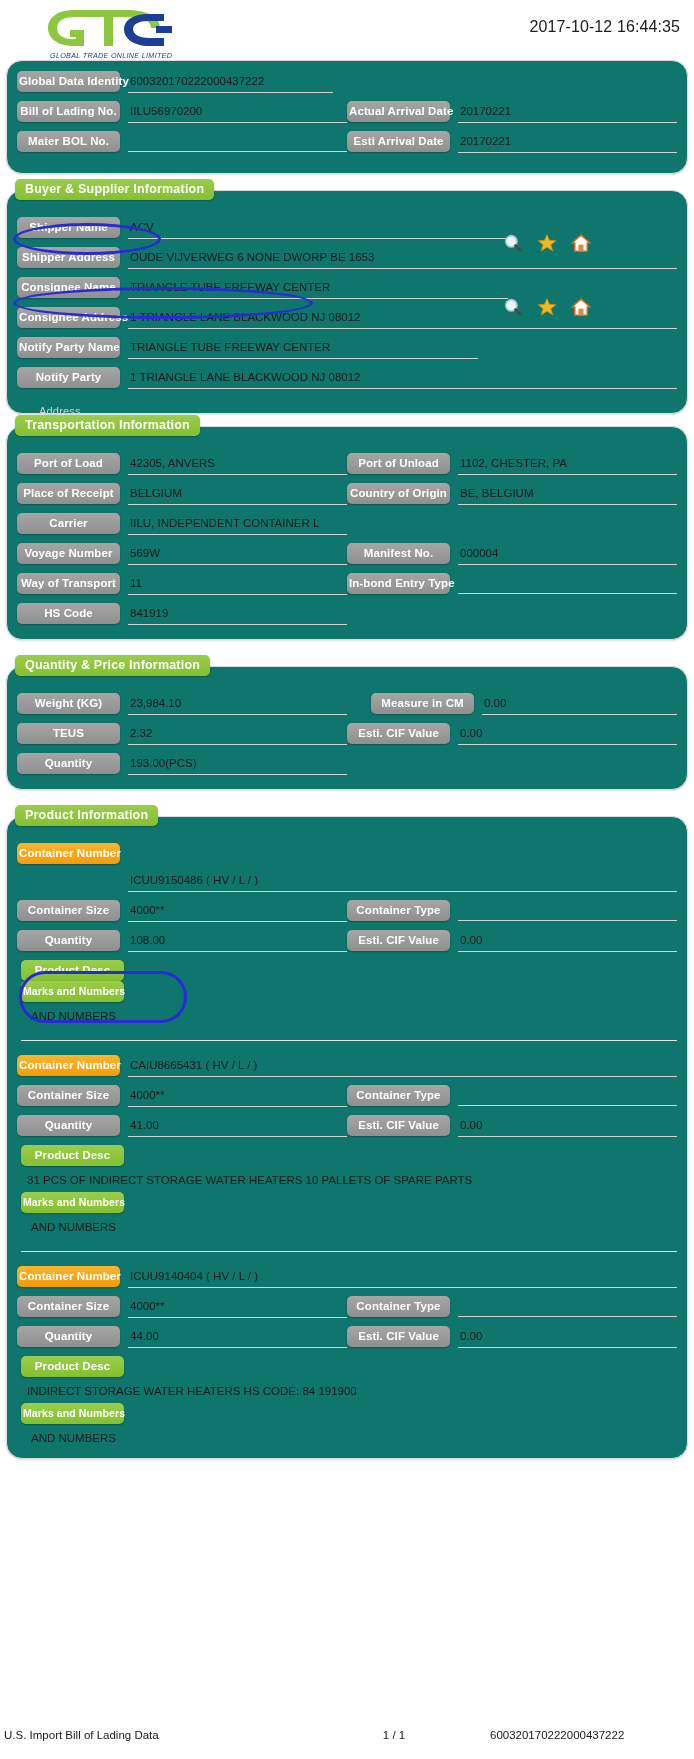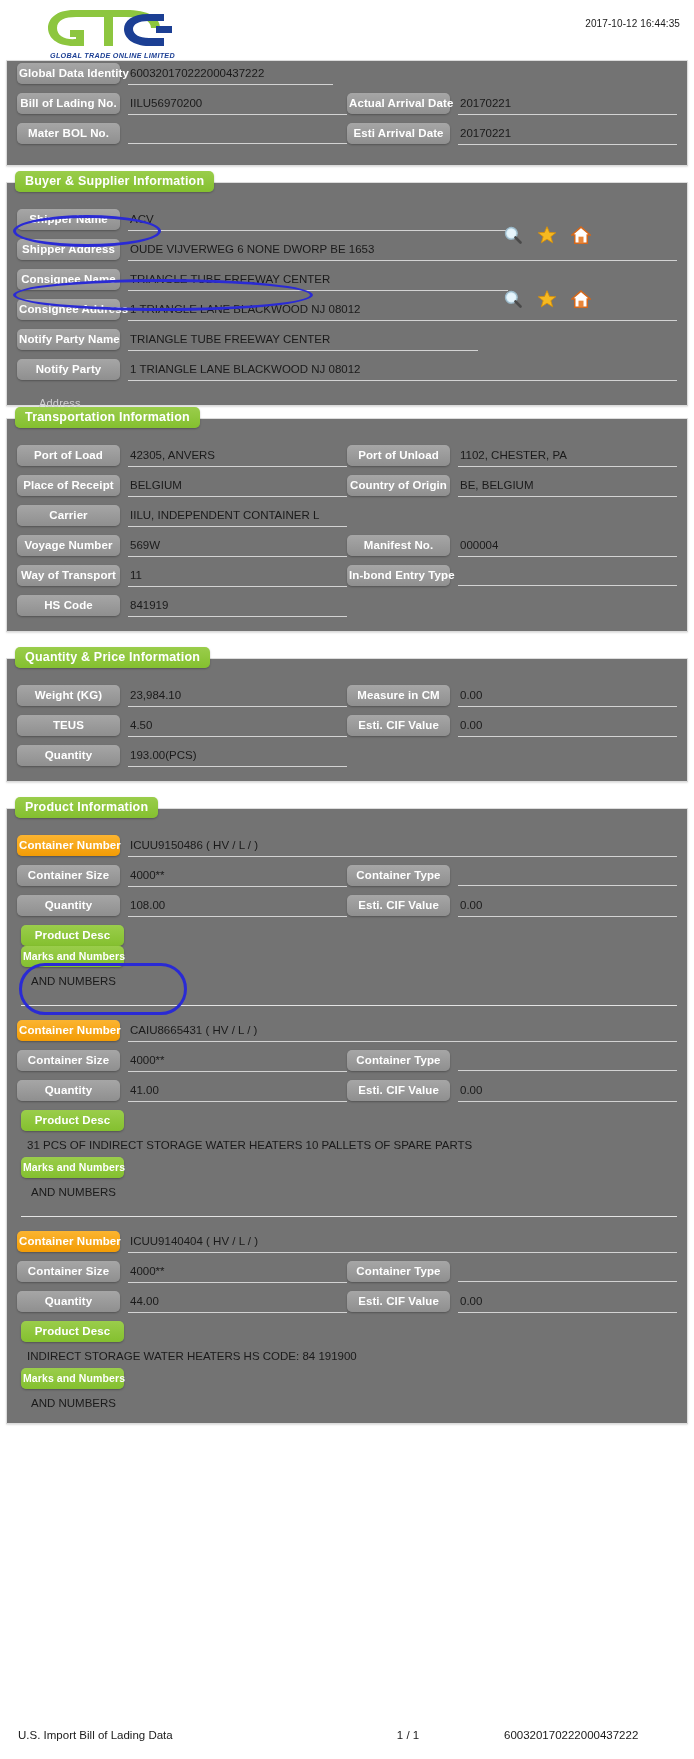--- a/index.html
+++ b/index.html
@@ -24,35 +24,35 @@
   }
   .logo-wrap {
     position: absolute;
     left: 36px; top: 6px;
     width: 148px; height: 48px;
   }
   .logo-svg { display: block; }
   .timestamp {
     position: absolute;
     right: 14px; top: 18px;
-    font-size: 10px;
+    font-size: 16px;
     color: #1b1b1b;
     letter-spacing: 0.1px;
     font-family: "Liberation Sans", sans-serif;
   }
 
   
   .card {
     position: relative;
     margin: 0 6px 12px 6px;
-    background: #737373;
+    background: #0f766e;
     border: 1px solid #dcdcdc;
-    border-radius: 1px;
+    border-radius: 16px;
     box-shadow: 0 1px 2px rgba(0,0,0,0.13);
-    padding: 2px 10px 12px 10px;
+    padding: 10px 10px 12px 10px;
   }
   .card.first { margin-top: 2px; }
 
   .section-title {
     position: absolute;
     left: 8px;
     top: -12px;
     background: #8dc63f;
     background: linear-gradient(#9acd4b, #84c02f);
     color: #ffffff;
@@ -162,21 +162,21 @@
   
   .footer {
     position: absolute;
     left: 0; right: 0;
     bottom: 12px;
     height: 24px;
     display: flex;
     align-items: center;
     font-size: 11.5px;
     color: #1a1a1a;
-    padding: 0 18px;
+    padding: 0 4px;
   }
   .footer .f-left  { flex: 0 0 330px; }
   .footer .f-mid   { flex: 0 0 120px; text-align: center; }
   .footer .f-right { flex: 1 1 auto; text-align: left; padding-left: 36px; }
 </style>
 </head>
 <body>
 
 <div class="header">
   <div class="logo-wrap">
@@ -184,21 +184,21 @@
 
       <path d="M38 4 C20 4 12 13 12 22 C12 31 20 40 38 40 L48 40 L48 24 L34 24 L34 31 L40 31 L40 33 C29 34 21 30 21 22 C21 14 29 11 40 11 L55 11 L55 4 Z" fill="#8dc63f"></path>
 
       <path d="M55 4 L90 4 L90 11 L77 11 L77 40 L68 40 L68 11 L55 11 Z" fill="#8dc63f"></path>
 
       <path d="M90 4 C112 4 124 11 124 22 L115 22 C115 14 106 11 90 11 Z" fill="#8dc63f"></path>
 
       <path d="M112 8 C96 8 88 15 88 23 C88 32 97 40 113 40 L128 40 L128 32 L113 32 C103 32 97 28 97 23 C97 18 103 15 112 15 L128 15 L128 8 Z" fill="#1c3f94"></path>
       <path d="M120 20 L136 20 L136 27 L120 27 Z" fill="#1c3f94"></path>
     </svg>
-    <div style="font-size:7.2px;font-weight:bold;font-style:italic;color:#1c3f94;letter-spacing:0.3px;margin-top:-3px;margin-left:14px;">GLOBAL TRADE  ONLINE LIMITED</div>
+    <div style="font-size:7.2px;font-weight:normal;font-style:italic;color:#1c3f94;letter-spacing:0.3px;margin-top:-3px;margin-left:14px;">GLOBAL TRADE  ONLINE LIMITED</div>
   </div>
   <div class="timestamp">2017-10-12 16:44:35</div>
 </div>
 
 <div class="card first">
   <div class="row">
     <div class="col full">
       <div class="lbl">Global Data Identity</div>
       <div class="val short">600320170222000437222</div>
     </div>
@@ -354,34 +354,34 @@
     <div class="col left">
       <div class="lbl">HS Code</div>
       <div class="val">841919</div>
     </div>
   </div>
 </div>
 
 <div class="card has-title" style="margin-top:26px;">
   <div class="section-title">Quantity &amp; Price Information</div>
 
-  <div class="row" style="margin-top:4px;">
+  <div class="row" style="margin-top:4px;gap:24px;">
     <div class="col left">
       <div class="lbl">Weight (KG)</div>
       <div class="val">23,984.10</div>
     </div>
     <div class="col right">
       <div class="lbl">Measure in CM</div>
       <div class="val">0.00</div>
     </div>
   </div>
   <div class="row">
     <div class="col left">
       <div class="lbl">TEUS</div>
-      <div class="val">4.50</div>
+      <div class="val">2.32</div>
     </div>
     <div class="col right">
       <div class="lbl">Esti. CIF Value</div>
       <div class="val">0.00</div>
     </div>
   </div>
   <div class="row" style="margin-bottom:2px;">
     <div class="col left">
       <div class="lbl">Quantity</div>
       <div class="val">193.00(PCS)</div>
@@ -389,21 +389,21 @@
   </div>
 </div>
 
 <div class="card has-title" style="margin-top:26px;padding-bottom:8px;">
   <div class="section-title">Product Information</div>
 
   <div style="position:relative;">
     <div class="row" style="margin-top:4px;">
       <div class="col full">
         <div class="lbl orange">Container Number</div>
-        <div class="val" style="max-width:560px;">ICUU9150486 ( HV / L /  )</div>
+        <div class="val" style="max-width:560px;margin-top:27px;">ICUU9150486 ( HV / L /  )</div>
       </div>
     </div>
     <div class="row">
       <div class="col left">
         <div class="lbl">Container Size</div>
         <div class="val">4000**</div>
       </div>
       <div class="col right">
         <div class="lbl">Container Type</div>
         <div class="val"></div>

